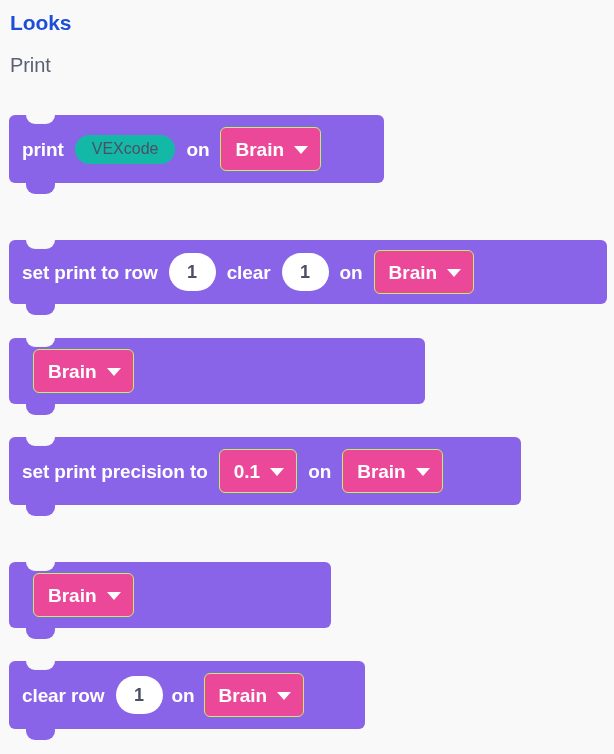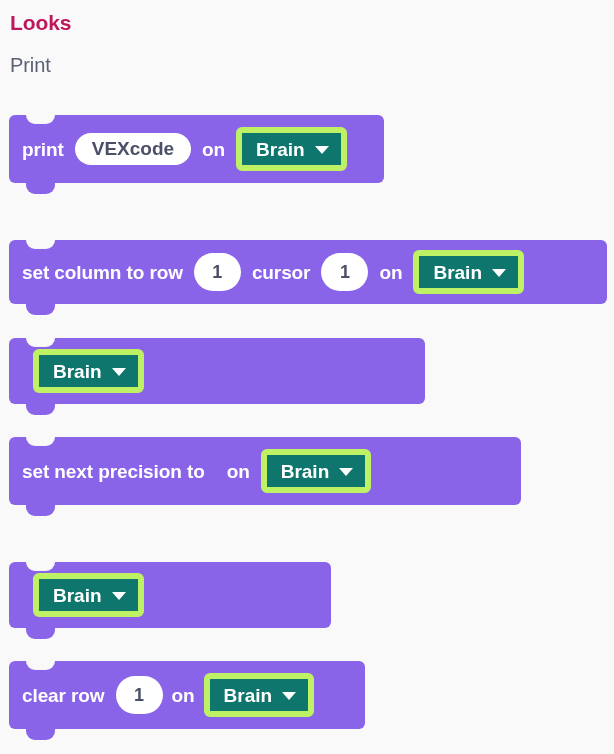--- a/index.html
+++ b/index.html
@@ -16,21 +16,21 @@
     height: 754px;
     background: #f9f9fa;
   }
 
   
   .cat-title {
     position: absolute;
     left: 10px; top: 11px;
     font-size: 21px;
     font-weight: bold;
-    color: #be185d;
+    color: #1d4ed8;
     letter-spacing: -0.1px;
   }
   .sub-title {
     position: absolute;
     left: 10px; top: 54px;
     font-size: 20px;
     font-weight: normal;
     color: #5b6073;
     letter-spacing: -0.1px;
   }
@@ -69,24 +69,24 @@
     color: #ffffff;
     font-size: 19px;
     font-weight: bold;
     white-space: nowrap;
     letter-spacing: -0.1px;
     line-height: 1;
   }
 
   
   .field-text {
-    background: #ffffff;
+    background: #14b8a6;
     color: #4b5066;
-    font-size: 19px;
-    font-weight: bold;
+    font-size: 16px;
+    font-weight: normal;
     border-radius: 999px;
     padding: 6px 17px 7px;
     line-height: 1;
     white-space: nowrap;
   }
 
   
   .field-num {
     background: #ffffff;
     color: #4b5066;
@@ -97,22 +97,22 @@
     height: 38px;
     display: flex;
     align-items: center;
     justify-content: center;
     line-height: 1;
     padding: 0 12px;
   }
 
   
   .field-drop {
-    background: #0f766e;
-    border: 6px solid #bef264;
+    background: #ec4899;
+    border: 1px solid #bef264;
     border-radius: 6px;
     height: 44px;
     display: flex;
     align-items: center;
     gap: 10px;
     padding: 0 12px 0 14px;
     color: #ffffff;
     font-size: 19px;
     font-weight: bold;
     line-height: 1;
@@ -144,47 +144,51 @@
     <span class="gap"></span>
     <span class="block-label">on</span>
     <span class="gap"></span>
     <span class="field-drop">
       <span>Brain</span>
       <span class="caret"></span>
     </span>
   </div>
 
   <div class="block" id="b1" style="left: 9px; top: 240px; width: 598px; height: 64px;">
-    <span class="block-label">set column to row</span>
+    <span class="block-label">set print to row</span>
     <span class="gap"></span>
     <span class="field-num">1</span>
     <span class="gap"></span>
-    <span class="block-label">cursor</span>
+    <span class="block-label">clear</span>
     <span class="gap"></span>
     <span class="field-num">1</span>
     <span class="gap"></span>
     <span class="block-label">on</span>
     <span class="gap"></span>
     <span class="field-drop">
       <span>Brain</span>
       <span class="caret"></span>
     </span>
   </div>
 
   <div class="block" id="b2" style="left: 9px; top: 338px; width: 416px; height: 66px;">
     <span class="gap"></span>
     <span class="field-drop">
       <span>Brain</span>
       <span class="caret"></span>
     </span>
   </div>
 
   <div class="block" id="b3" style="left: 9px; top: 437px; width: 512px; height: 68px;">
-    <span class="block-label">set next precision to</span>
-    <span class="gap"></span>
+    <span class="block-label">set print precision to</span>
+    <span class="gap"></span>
+    <span class="field-drop">
+      <span>0.1</span>
+      <span class="caret"></span>
+    </span>
     <span class="gap"></span>
     <span class="block-label">on</span>
     <span class="gap"></span>
     <span class="field-drop">
       <span>Brain</span>
       <span class="caret"></span>
     </span>
   </div>
 
   <div class="block" id="b4" style="left: 9px; top: 562px; width: 322px; height: 66px;">

